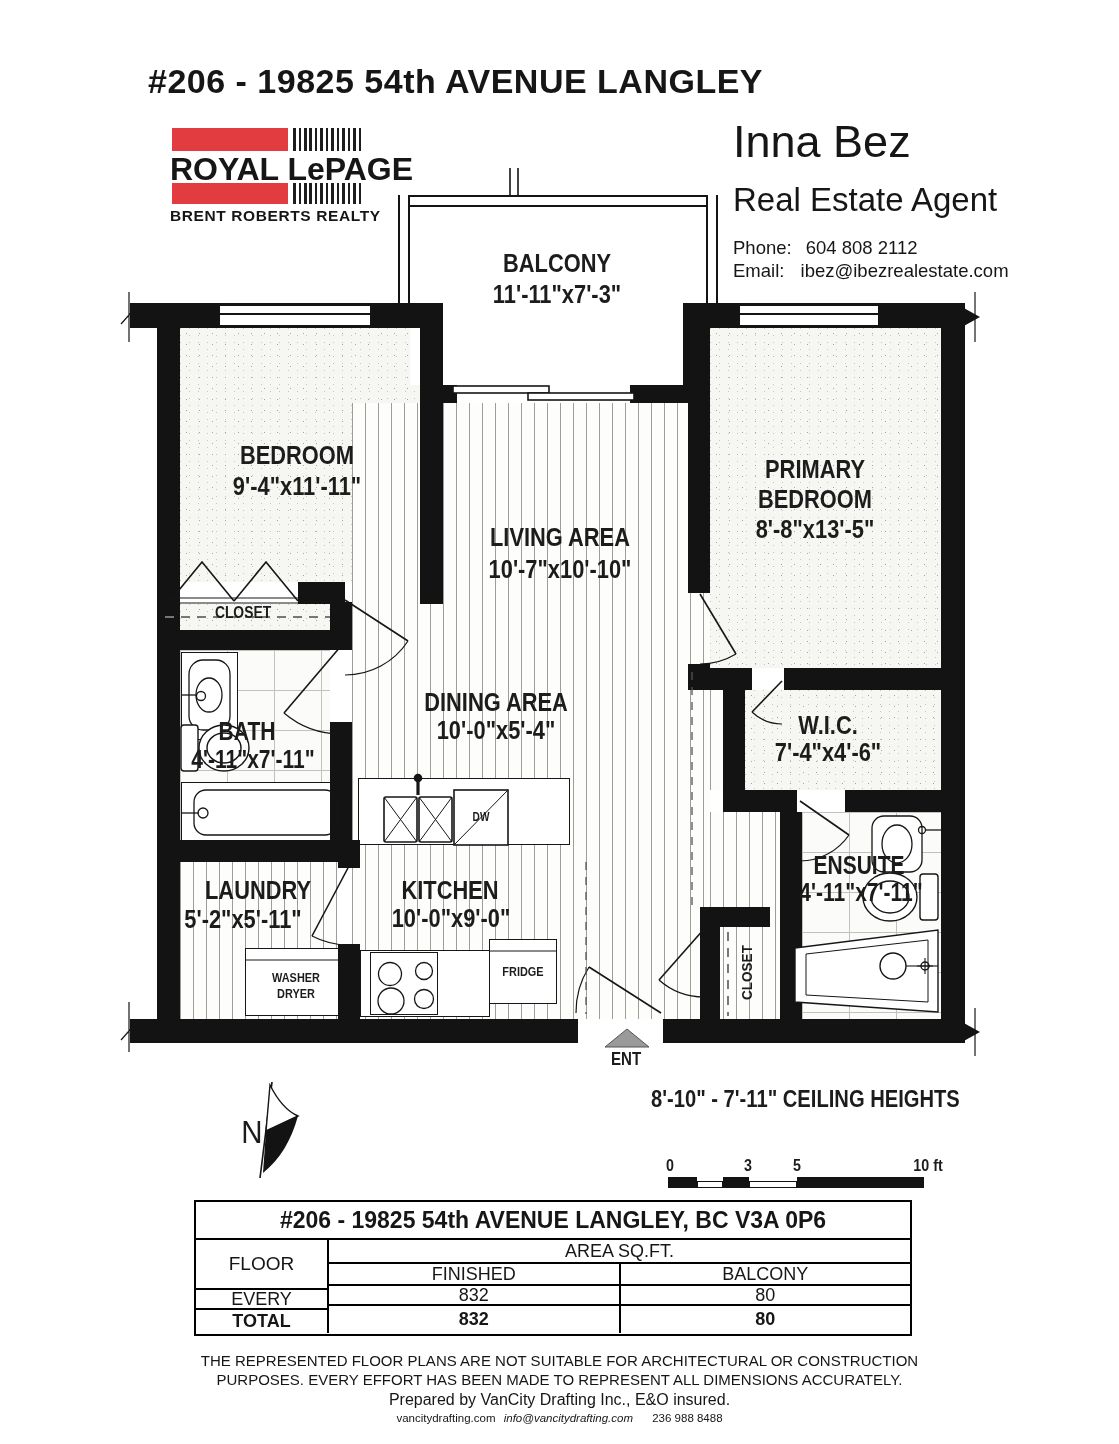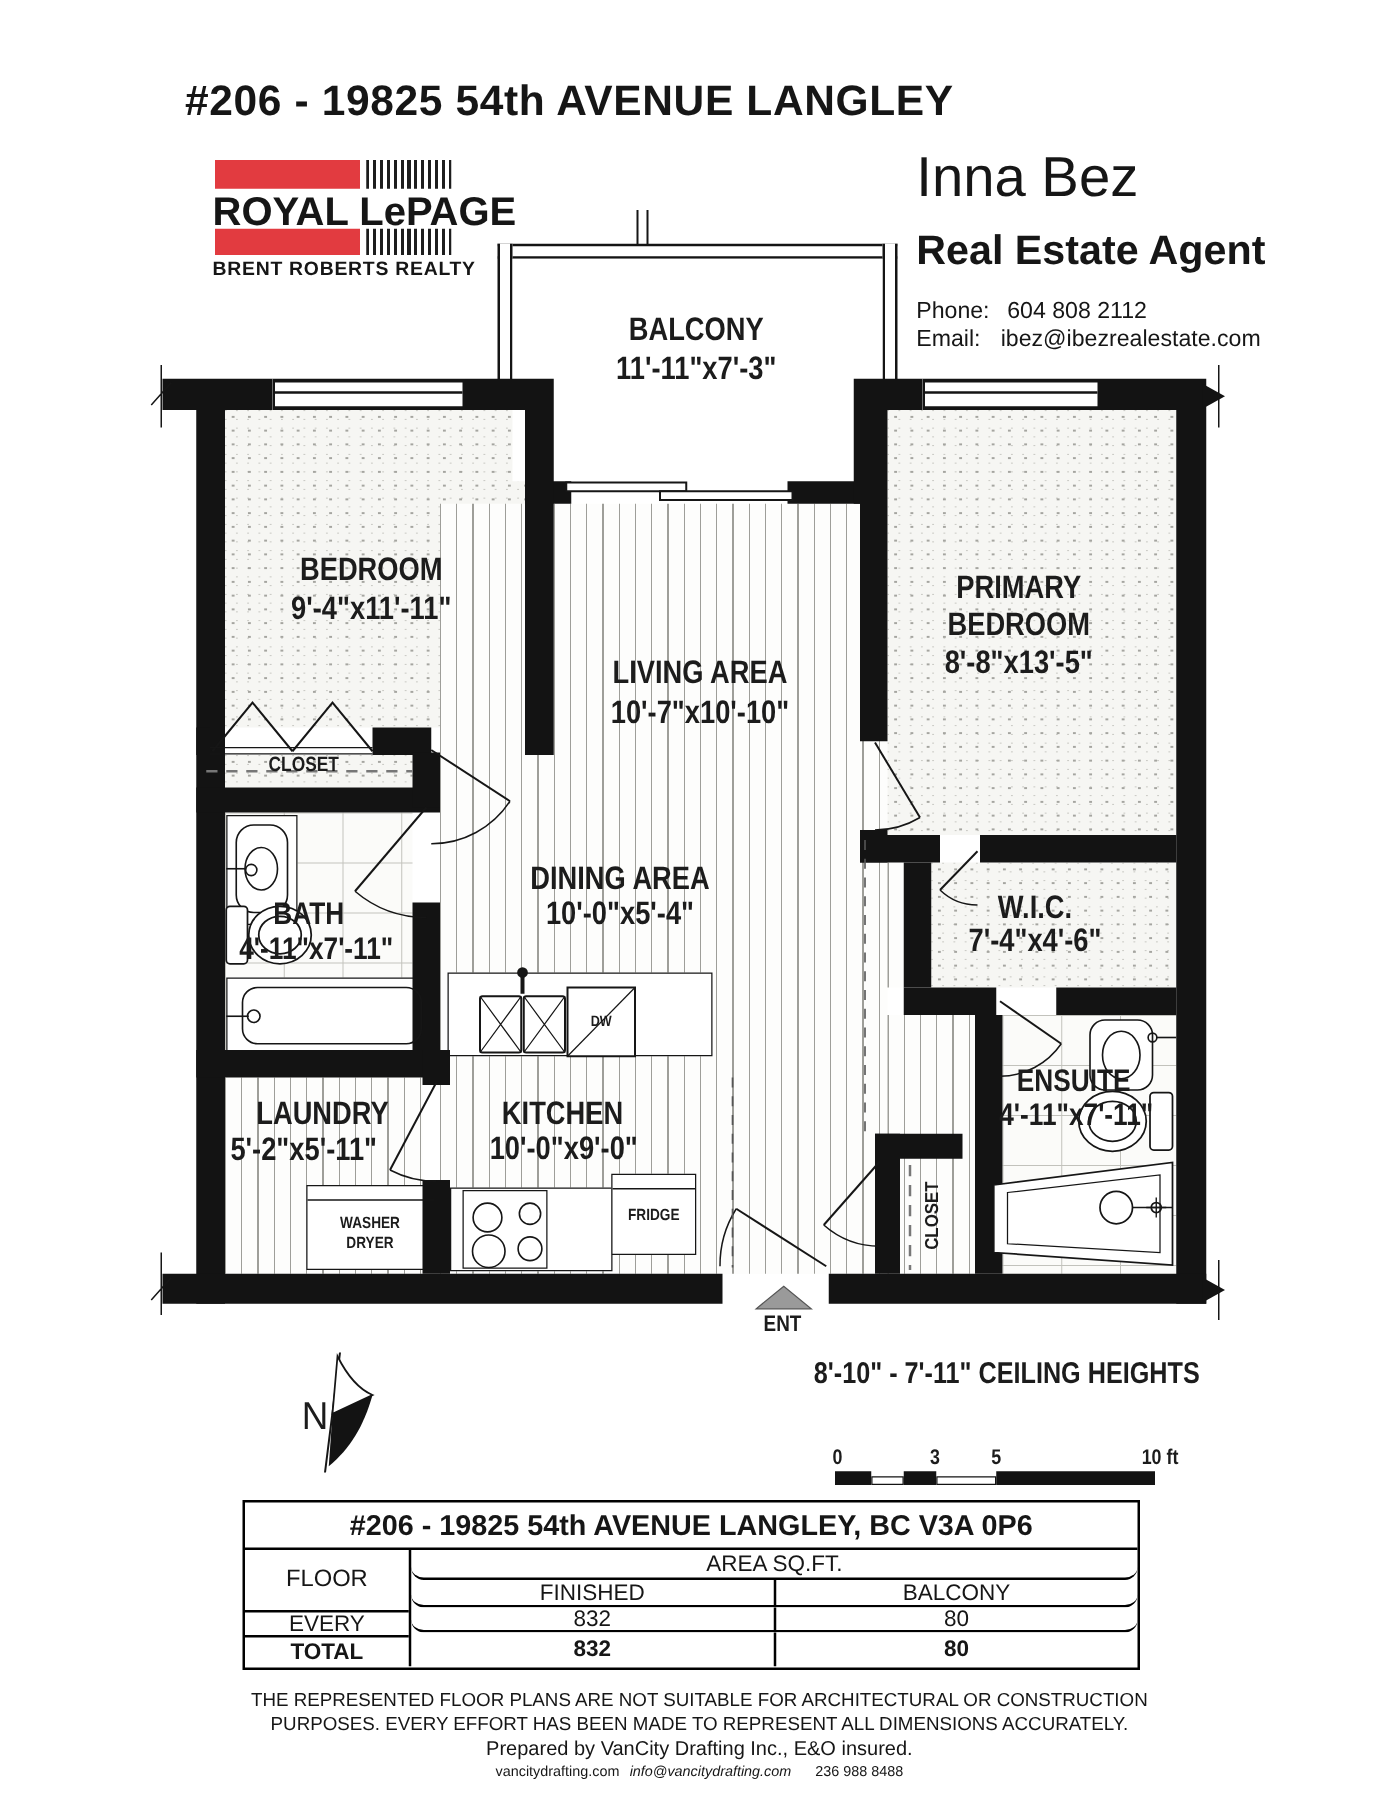--- a/index.html
+++ b/index.html
@@ -25,21 +25,21 @@
   .barcode{position:absolute;background:repeating-linear-gradient(90deg,#1d1d1d 0,#1d1d1d 2.5px,transparent 2.5px,transparent 5.5px);}
   .balc{position:absolute;background:#fff;border:2px solid #141414;box-sizing:border-box;}
   svg.overlay{position:absolute;left:0;top:0;pointer-events:none;}
   
   #tbl{position:absolute;left:194px;top:1200px;width:718px;height:136px;border:2.5px solid #000;box-sizing:border-box;font-size:18px;}
   #tbl .hd{height:38px;border-bottom:2px solid #000;display:flex;align-items:center;justify-content:center;font-weight:700;font-size:23px;box-sizing:border-box;}
   #tbl .body{display:flex;height:93px;}
   .floorcol{width:133px;border-right:2px solid #000;display:flex;flex-direction:column;box-sizing:border-box;}
   .floorcol>div{display:flex;align-items:center;justify-content:center;box-sizing:border-box;}
   .datacol{flex:1;display:flex;flex-direction:column;}
-  .datacol .r{display:flex;box-sizing:border-box;border-radius:10px;}
+  .datacol .r{display:flex;box-sizing:border-box;}
   .cell{flex:1;display:flex;align-items:center;justify-content:center;box-sizing:border-box;}
   .bb{border-bottom:2px solid #000;}
   .br{border-right:2px solid #000;}
   .ctr{text-align:center;width:100%;}
   .scaleseg{height:11px;}
 </style>
 </head>
 <body>
 
 <div id="page">
@@ -49,21 +49,21 @@
   <div>
     <div class="redbar" style="left:172px;top:128px;width:116px;height:23px;"></div>
     <div class="barcode" style="left:293px;top:128px;width:68px;height:23px;"></div>
     <div class="abs" style="left:170px;top:151px;font-size:32px;font-weight:700;letter-spacing:0;">ROYAL LePAGE</div>
     <div class="redbar" style="left:172px;top:183px;width:116px;height:21px;"></div>
     <div class="barcode" style="left:293px;top:183px;width:68px;height:21px;"></div>
     <div class="abs" style="left:170px;top:207px;font-size:15.5px;font-weight:700;letter-spacing:.6px;">BRENT ROBERTS REALTY</div>
   </div>
 
   <div class="abs" style="left:733px;top:116px;font-size:45px;font-weight:400;">Inna Bez</div>
-  <div class="abs" style="left:733px;top:181px;font-size:33px;font-weight:700;">Real Estate Agent</div>
+  <div class="abs" style="left:733px;top:181px;font-size:33px;font-weight:400;">Real Estate Agent</div>
   <div class="abs" style="left:733px;top:237px;font-size:18.5px;">
     <span>Phone:</span>
     <span style="margin-left:9px;">604 808 2112</span>
   </div>
   <div class="abs" style="left:733px;top:260px;font-size:18.5px;">
     <span>Email:</span>
     <span style="margin-left:11px;">ibez@ibezrealestate.com</span>
   </div>
 
   <div class="stipple" style="left:180px;top:328px;width:240px;height:254px;"></div>

